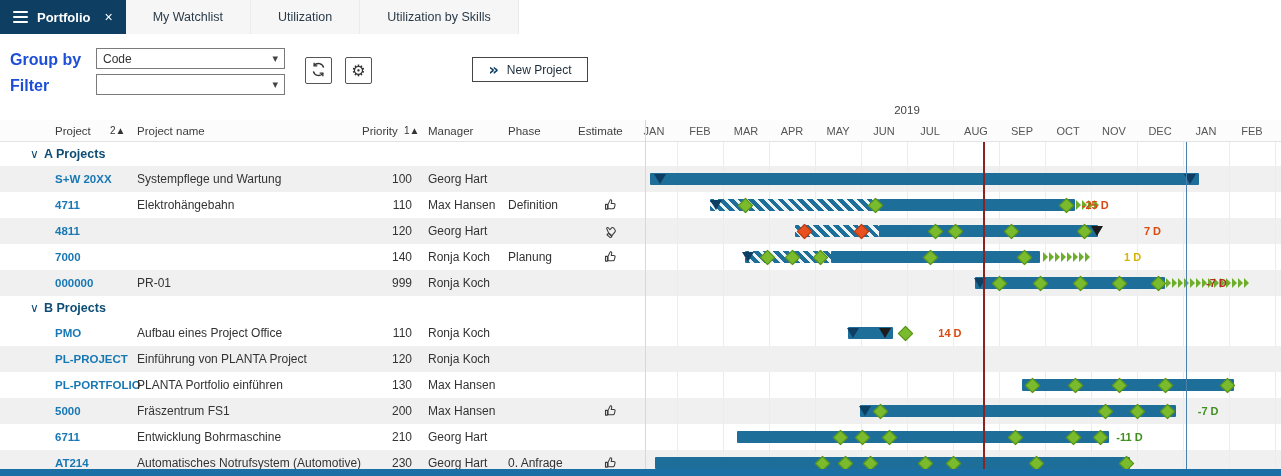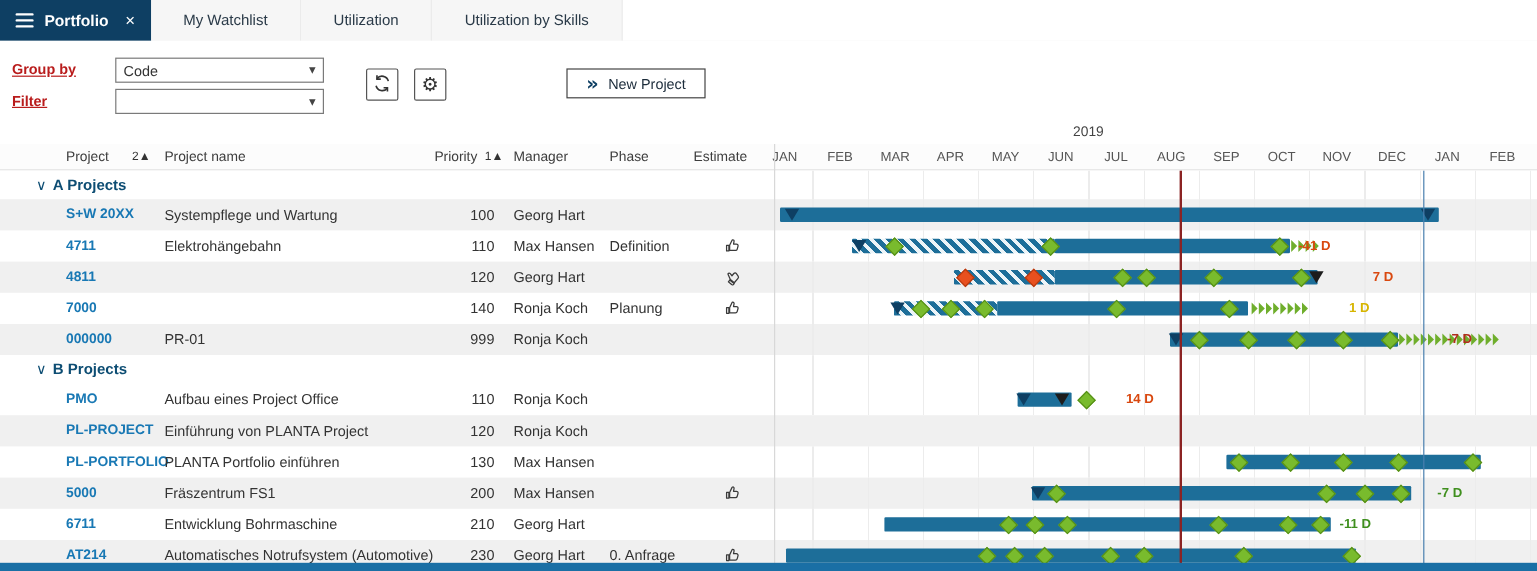--- a/index.html
+++ b/index.html
@@ -9,22 +9,22 @@
   
   .tabbar{position:absolute;top:0;left:0;width:100%;height:34px;background:#fff;display:flex;align-items:stretch;border-bottom:1px solid #ededed;}
   .tab-active{background:#0e3f63;color:#fff;display:flex;align-items:center;gap:9px;padding:0 13px;font-weight:bold;font-size:13px;}
   .burger{display:inline-flex;flex-direction:column;gap:3px;width:15px;}
   .burger i{height:2px;background:#fff;display:block;border-radius:1px;}
   .tab-close{font-size:14px;margin-left:5px;font-weight:normal;cursor:pointer;}
   .tab{display:flex;align-items:center;padding:0 27px;color:#2a3a48;background:#f6f6f6;border-right:1px solid #ebebeb;font-size:12.5px;}
 
   
   .toolbar{position:absolute;top:34px;left:0;width:100%;height:86px;background:#fff;}
-  .lbl{position:absolute;font-weight:bold;font-size:12px;color:#b91c1c;text-decoration:underline;}
-  .select{position:absolute;left:96px;width:174px;height:21px;border:1px solid #7a7a7a;background:#fff;
+  .lbl{position:absolute;font-weight:bold;font-size:16px;color:#1d4ed8;}
+  .select{position:absolute;left:96px;width:189px;height:21px;border:1px solid #7a7a7a;background:#fff;
           display:flex;align-items:center;justify-content:space-between;padding:0 6px;box-sizing:border-box;font-size:12px;}
   .select .arr{color:#444;font-size:11px;font-family:"DejaVu Sans",sans-serif;}
   .icon-btn{position:absolute;width:27px;height:27px;border:1px solid #555;border-radius:2px;background:#fff;
             display:flex;align-items:center;justify-content:center;box-sizing:border-box;cursor:pointer;}
   .gear{font-family:"DejaVu Sans",sans-serif;font-size:16px;color:#333;line-height:1;}
   .new-btn{position:absolute;left:472px;top:23px;width:116px;height:25px;border:1px solid #444;background:#fff;
            display:flex;align-items:center;justify-content:center;gap:8px;box-sizing:border-box;cursor:pointer;}
   .new-btn .chevs{color:#0e3f63;font-weight:bold;font-size:16px;line-height:1;font-family:"DejaVu Sans",sans-serif;}
   .new-btn .nb-label{font-size:12px;color:#1b2b3a;}
 
@@ -183,21 +183,21 @@
           <div class="chev" style="left: 431.28px;">
             <i></i>
             <i></i>
             <i></i>
             <i></i>
           </div>
           <div class="tri tri-navy" style="left: 65.1px;"></div>
           <div class="dia green" style="left: 95.08px;"></div>
           <div class="dia green" style="left: 224.8px;"></div>
           <div class="dia green" style="left: 415.7px;"></div>
-          <div class="glabel" style="left: 436.8px; color: rgb(217, 72, 15);">-41 D</div>
+          <div class="glabel" style="left: 436.8px; color: rgb(217, 72, 15);">-25 D</div>
         </div>
         <span class="cell c-code">4711</span>
         <span class="cell c-name">Elektrohängebahn</span>
         <span class="cell c-pri">110</span>
         <span class="cell c-mgr">Max Hansen</span>
         <span class="cell c-phase">Definition</span>
         <span class="cell c-est"><svg width="14" height="14" viewBox="0 0 16 16">
             <g fill="none" stroke="#3a3a3a" stroke-width="1.2" stroke-linejoin="round">
               <path d="M1.7 7.3h2.2v5.4H1.7z"></path>
               <path d="M4.6 12.2h5.5c.85 0 1.55-.5 1.75-1.3l.75-2.8c.27-1-.5-1.9-1.5-1.9H8.3l.5-2.5c.2-1-.5-1.8-1.3-1.6-.3.07-.55.3-.7.6L4.6 7.3z"></path>

